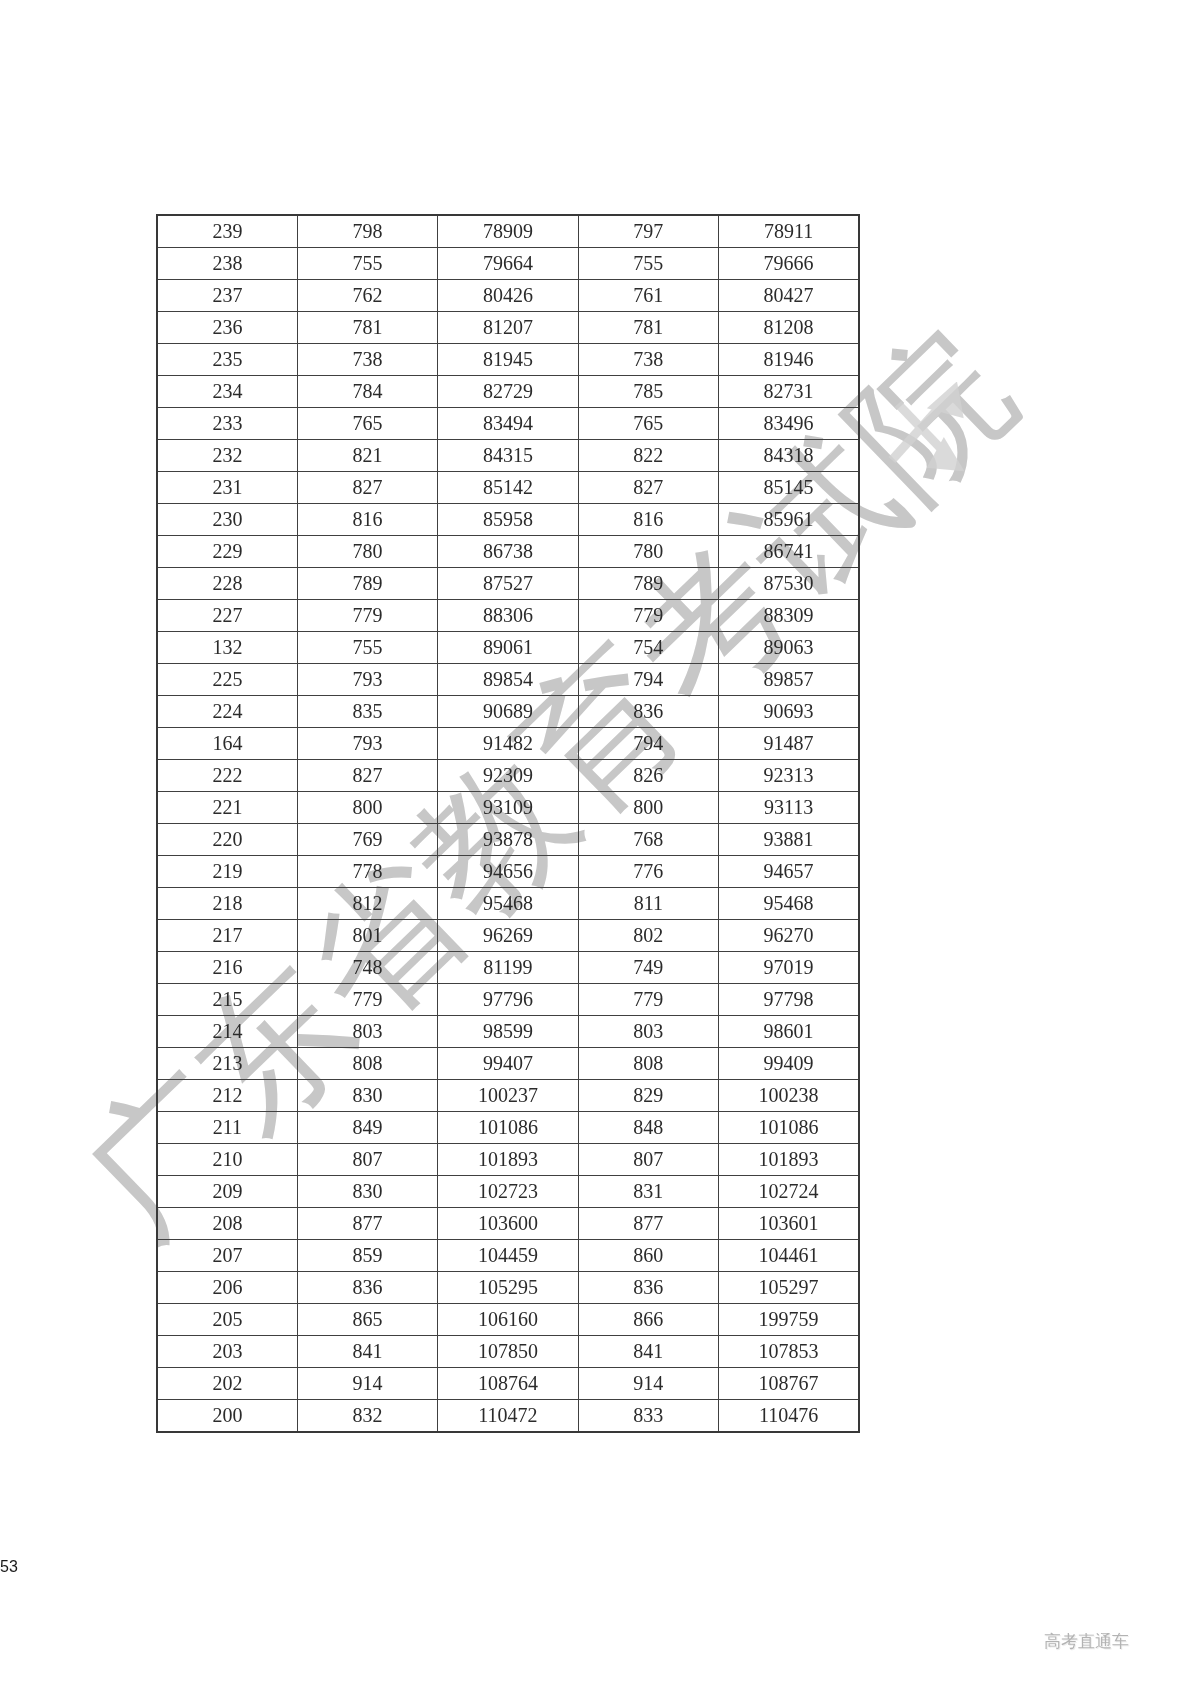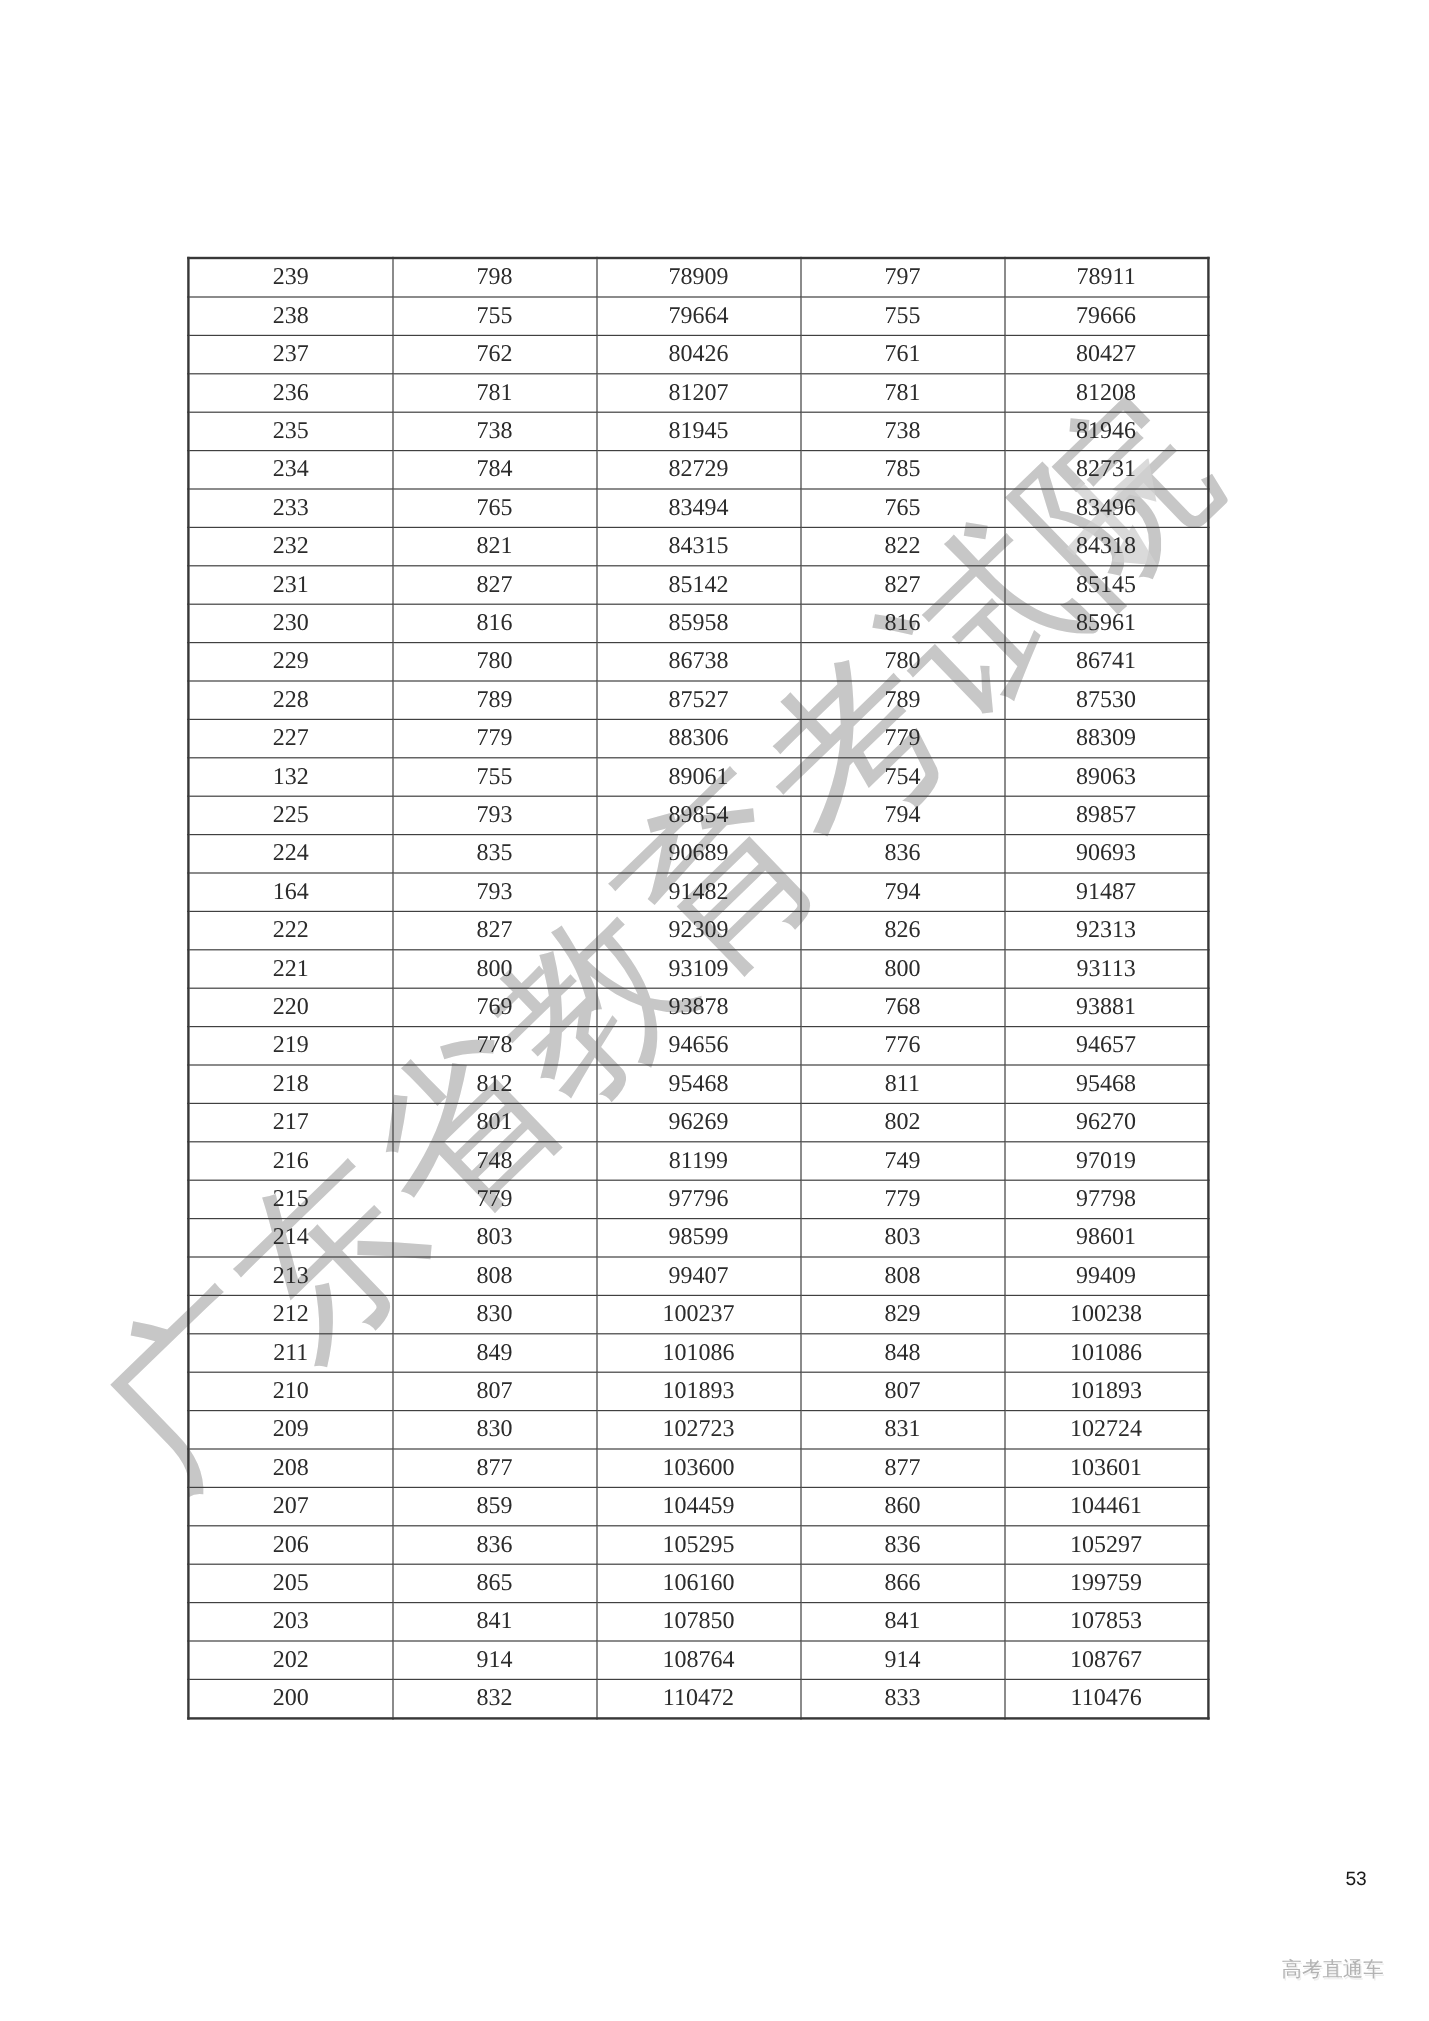--- a/index.html
+++ b/index.html
@@ -36,21 +36,21 @@
     position: absolute;
     left: 878px;
     top: 382px;
     z-index: 1;
     opacity: 0.8;
   }
   .score-table {
     position: absolute;
     left: 156px;
     top: 214px;
-    width: 852px;
+    width: 704px;
     border-collapse: collapse;
     table-layout: fixed;
     z-index: 2;
     background: transparent;
   }
   .score-table td {
     border: 1px solid #404040;
     height: 31px;
     text-align: center;
     vertical-align: middle;
@@ -61,29 +61,29 @@
     background: transparent;
   }
   .score-table {
     border: 2px solid #383838;
   }
   .page-number {
     position: absolute;
     left: 0;
     top: 1558px;
     width: 1139px;
-    text-align: right;
+    text-align: left;
     font-size: 16px;
     color: #1a1a1a;
     font-family: "Liberation Sans", sans-serif;
     z-index: 2;
   }
   .corner-watermark {
     position: absolute;
-    left: 1068px;
+    left: 1044px;
     top: 1630px;
     font-size: 17px;
     color: #b3b3b3;
     text-shadow: 1px 1px 0 #efefef;
     font-family: Liberation Sans, sans-serif;
     white-space: nowrap;
     z-index: 2;
   }
 </style>
 </head>

